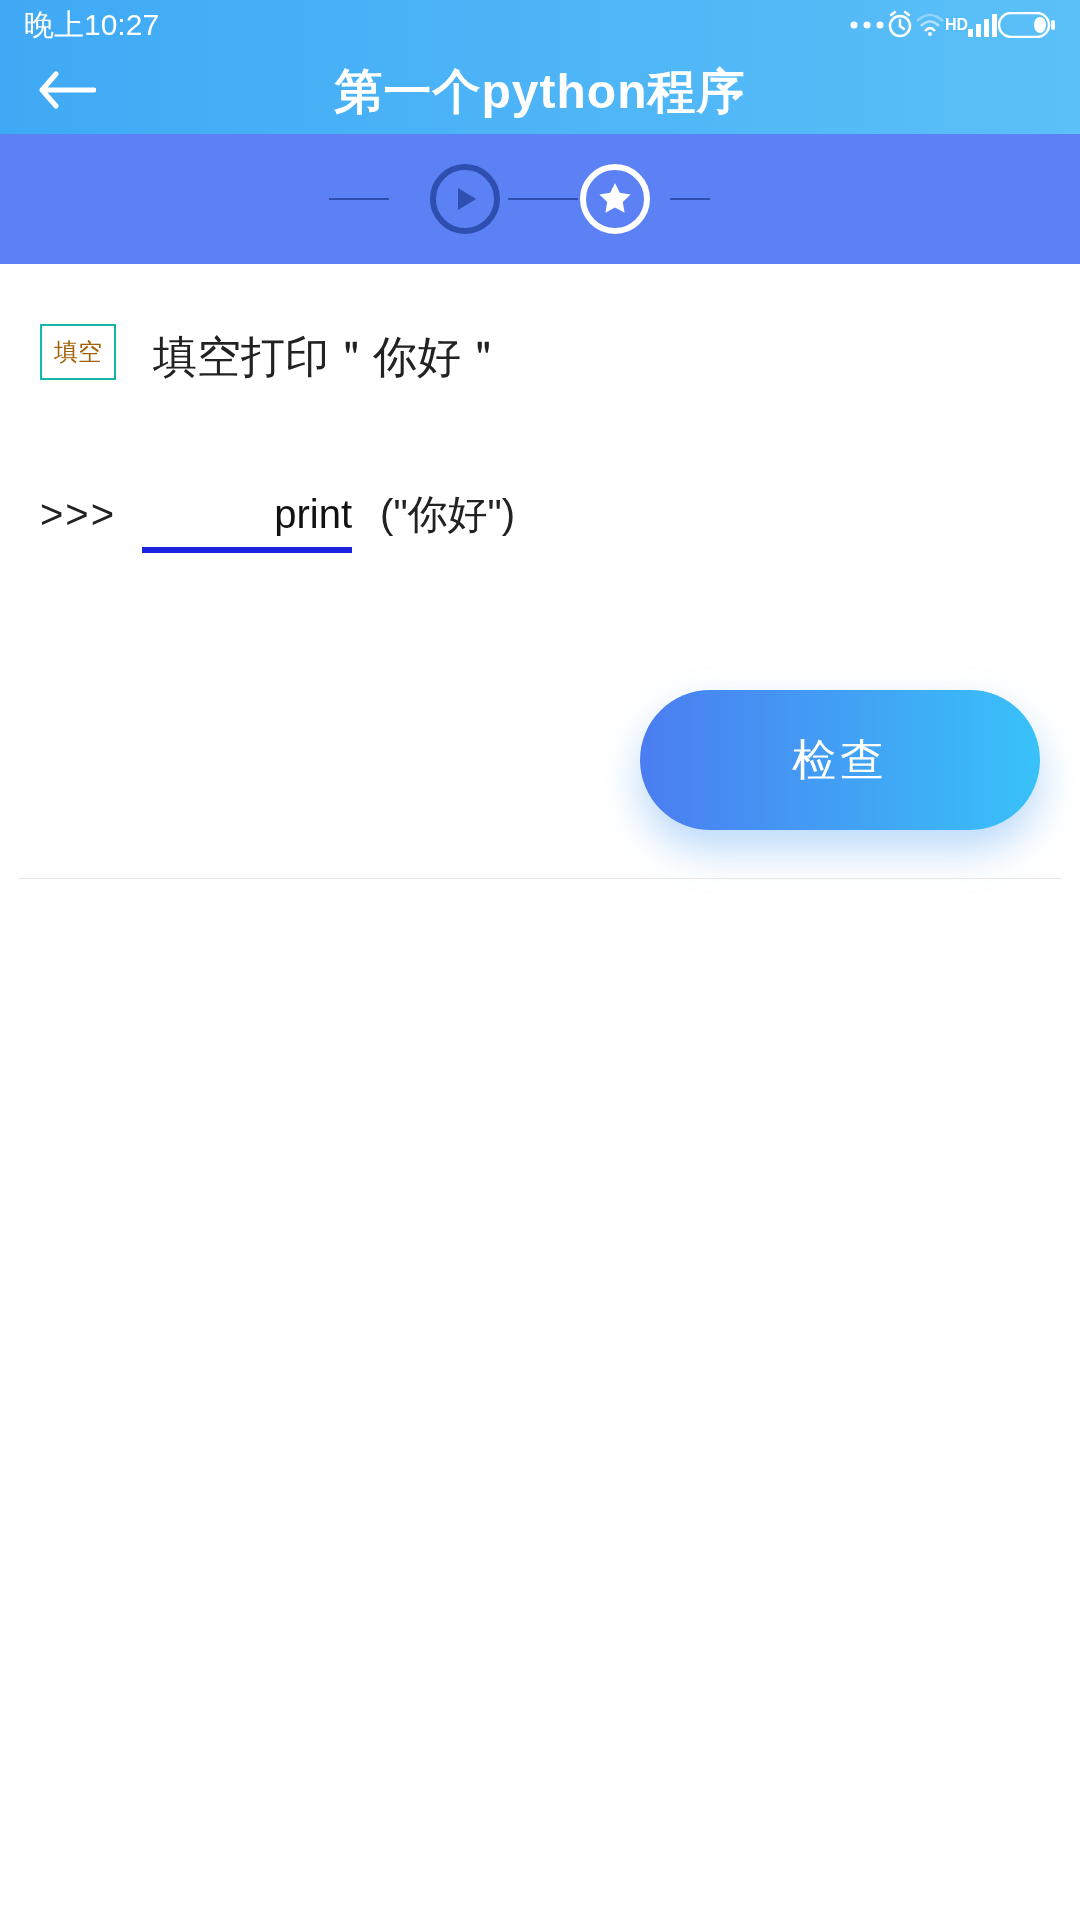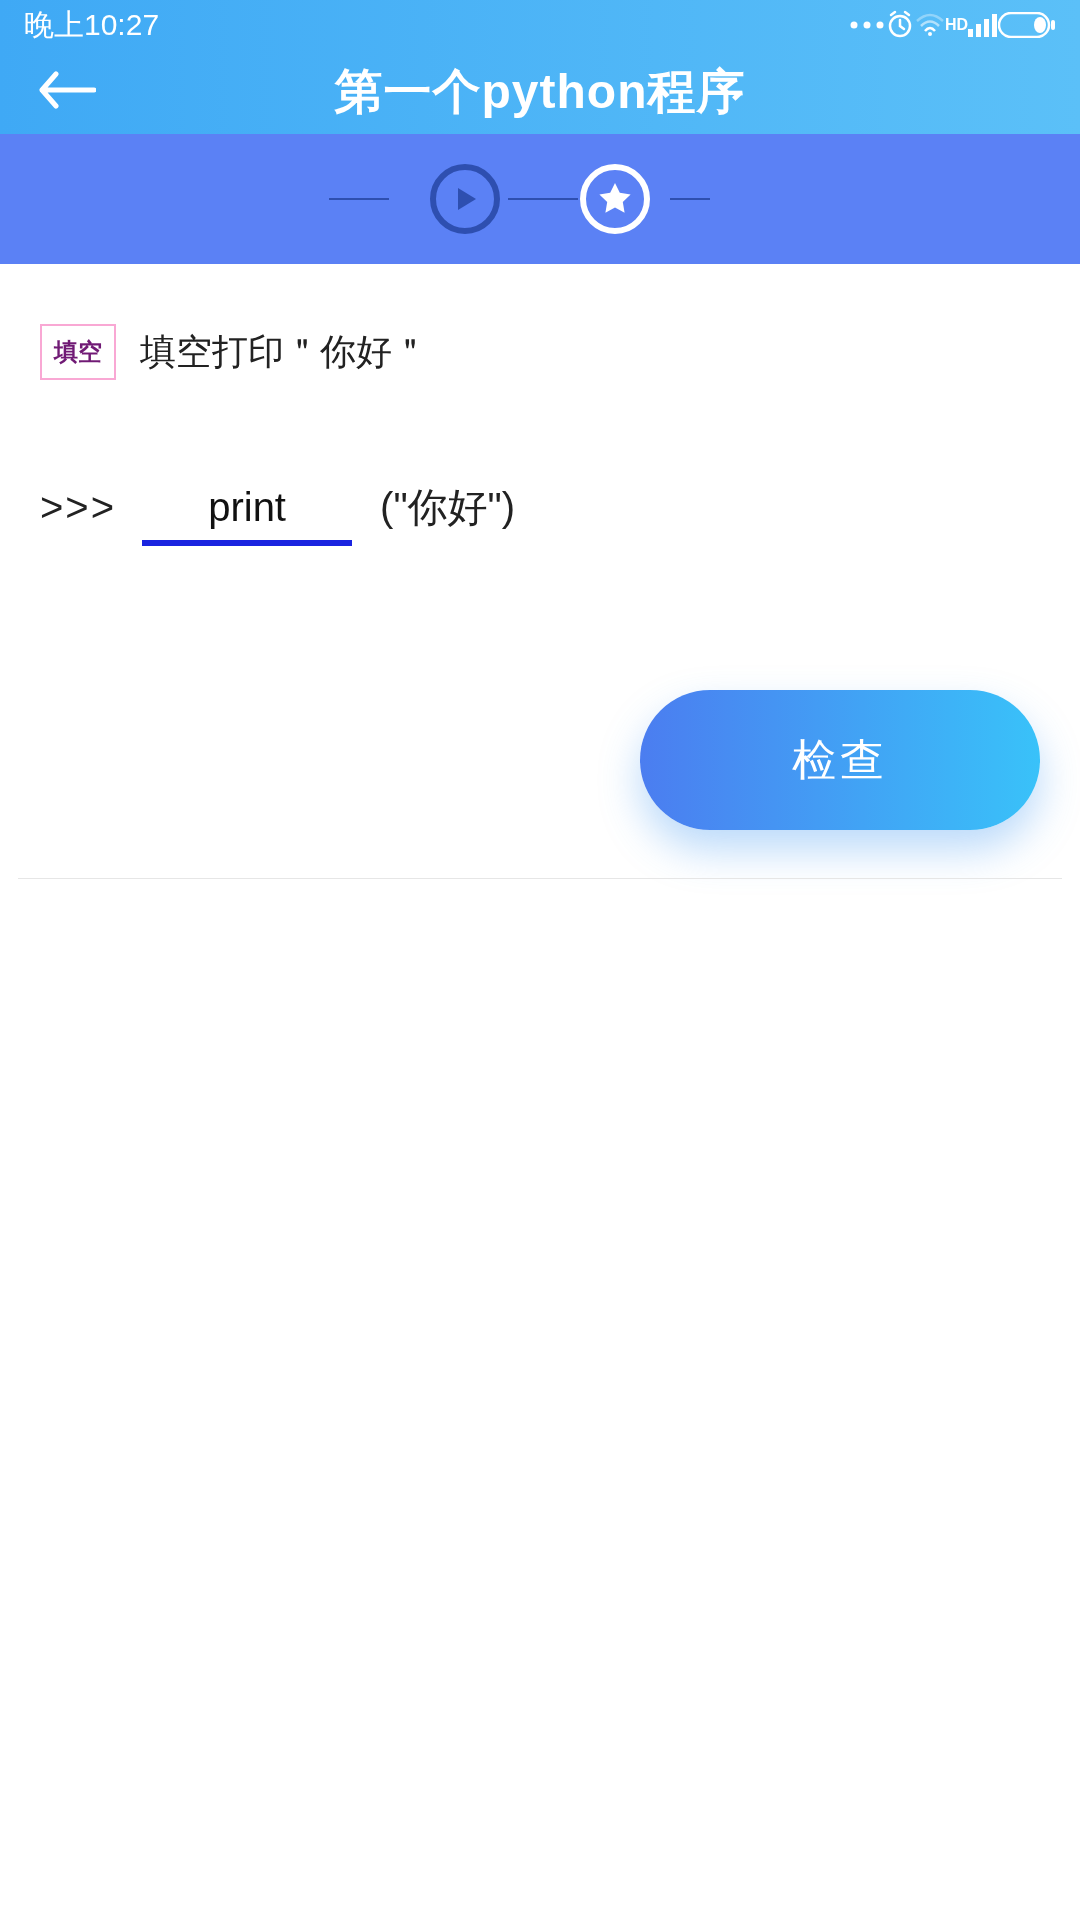--- a/index.html
+++ b/index.html
@@ -34,30 +34,30 @@
     .line-mid   { left: 47%; width: 70px; top: 64px; }
     .line-right { left: 62%; width: 40px; top: 64px; }
     .progress-icons { display: flex; align-items: center; gap: 80px; position: relative; z-index: 1; }
     .prog-icon { width: 70px; height: 70px; border-radius: 50%; display: flex; align-items: center; justify-content: center; }
     .prog-play { border: 6px solid #2e4fb0; }
     .prog-star { border: 6px solid #fff; }
 
     .content { padding: 60px 40px 0 40px; position: relative; }
     .question-row { display: flex; align-items: flex-start; gap: 24px; }
     .badge {
-      border: 2px solid #f9a8d4; color: #701a75;
-      font-size: 24px; padding: 14px 12px 14px 12px; line-height: 1; font-weight: bold;
+      border: 2px solid #14b8a6; color: #a16207;
+      font-size: 24px; padding: 14px 12px 14px 12px; line-height: 1;
     }
-    .question-text { font-size: 36px; color: #222; padding-top: 4px; }
+    .question-text { font-size: 44px; color: #222; padding-top: 4px; margin-left: 13px; }
 
     .code-row { margin-top: 100px; display: flex; align-items: baseline; font-size: 40px; color: #222; }
     .prompt { padding-right: 16px; letter-spacing: 2px; }
     .blank-wrap { position: relative; width: 210px; margin: 0 14px 0 10px; text-align: center; }
     .blank-input {
-      border: none; outline: none; font-size: 40px; width: 100%; text-align: center;
+      border: none; outline: none; font-size: 40px; width: 100%; text-align: right;
       border-bottom: 6px solid #1a24e0; padding-bottom: 10px; color: #111;
       font-family: inherit;
     }
     .code-tail { padding-left: 14px; }
 
     .check-btn {
       position: absolute; right: 40px; top: 426px;
       width: 400px; height: 140px; border: none; border-radius: 70px;
       background: linear-gradient(to right, #4b7df0, #39c2f9);
       color: #fff; font-size: 44px; letter-spacing: 4px;

